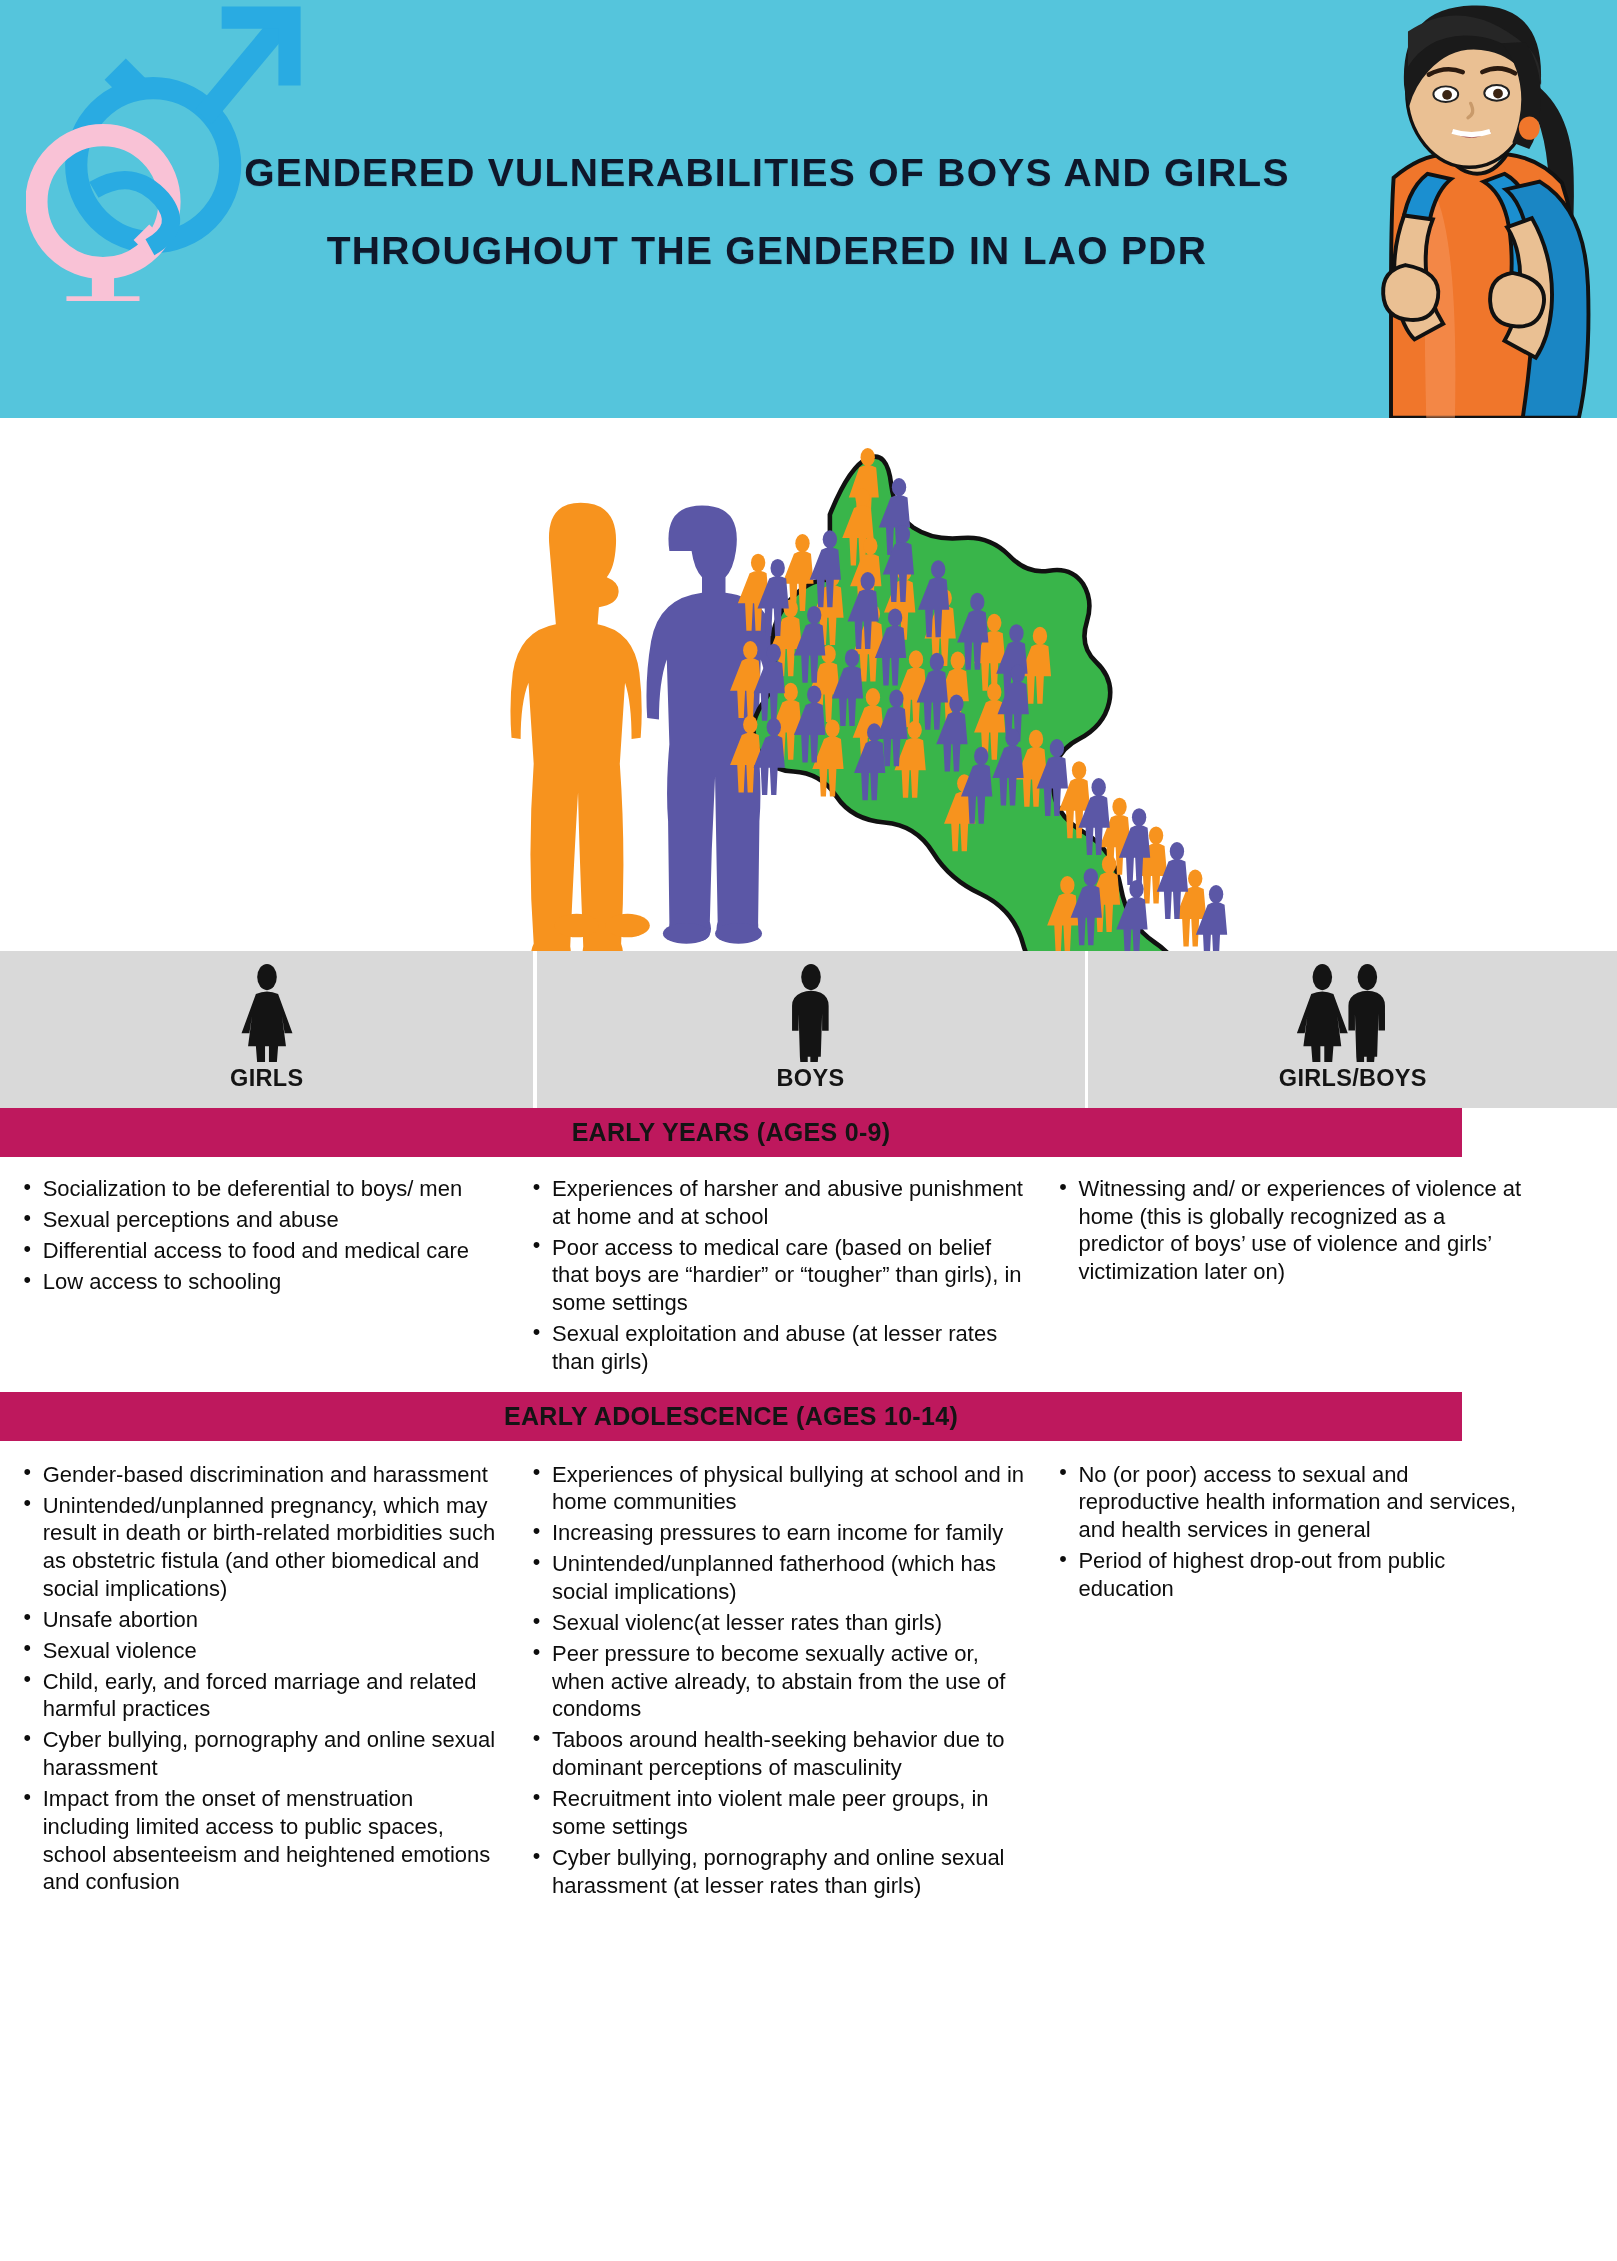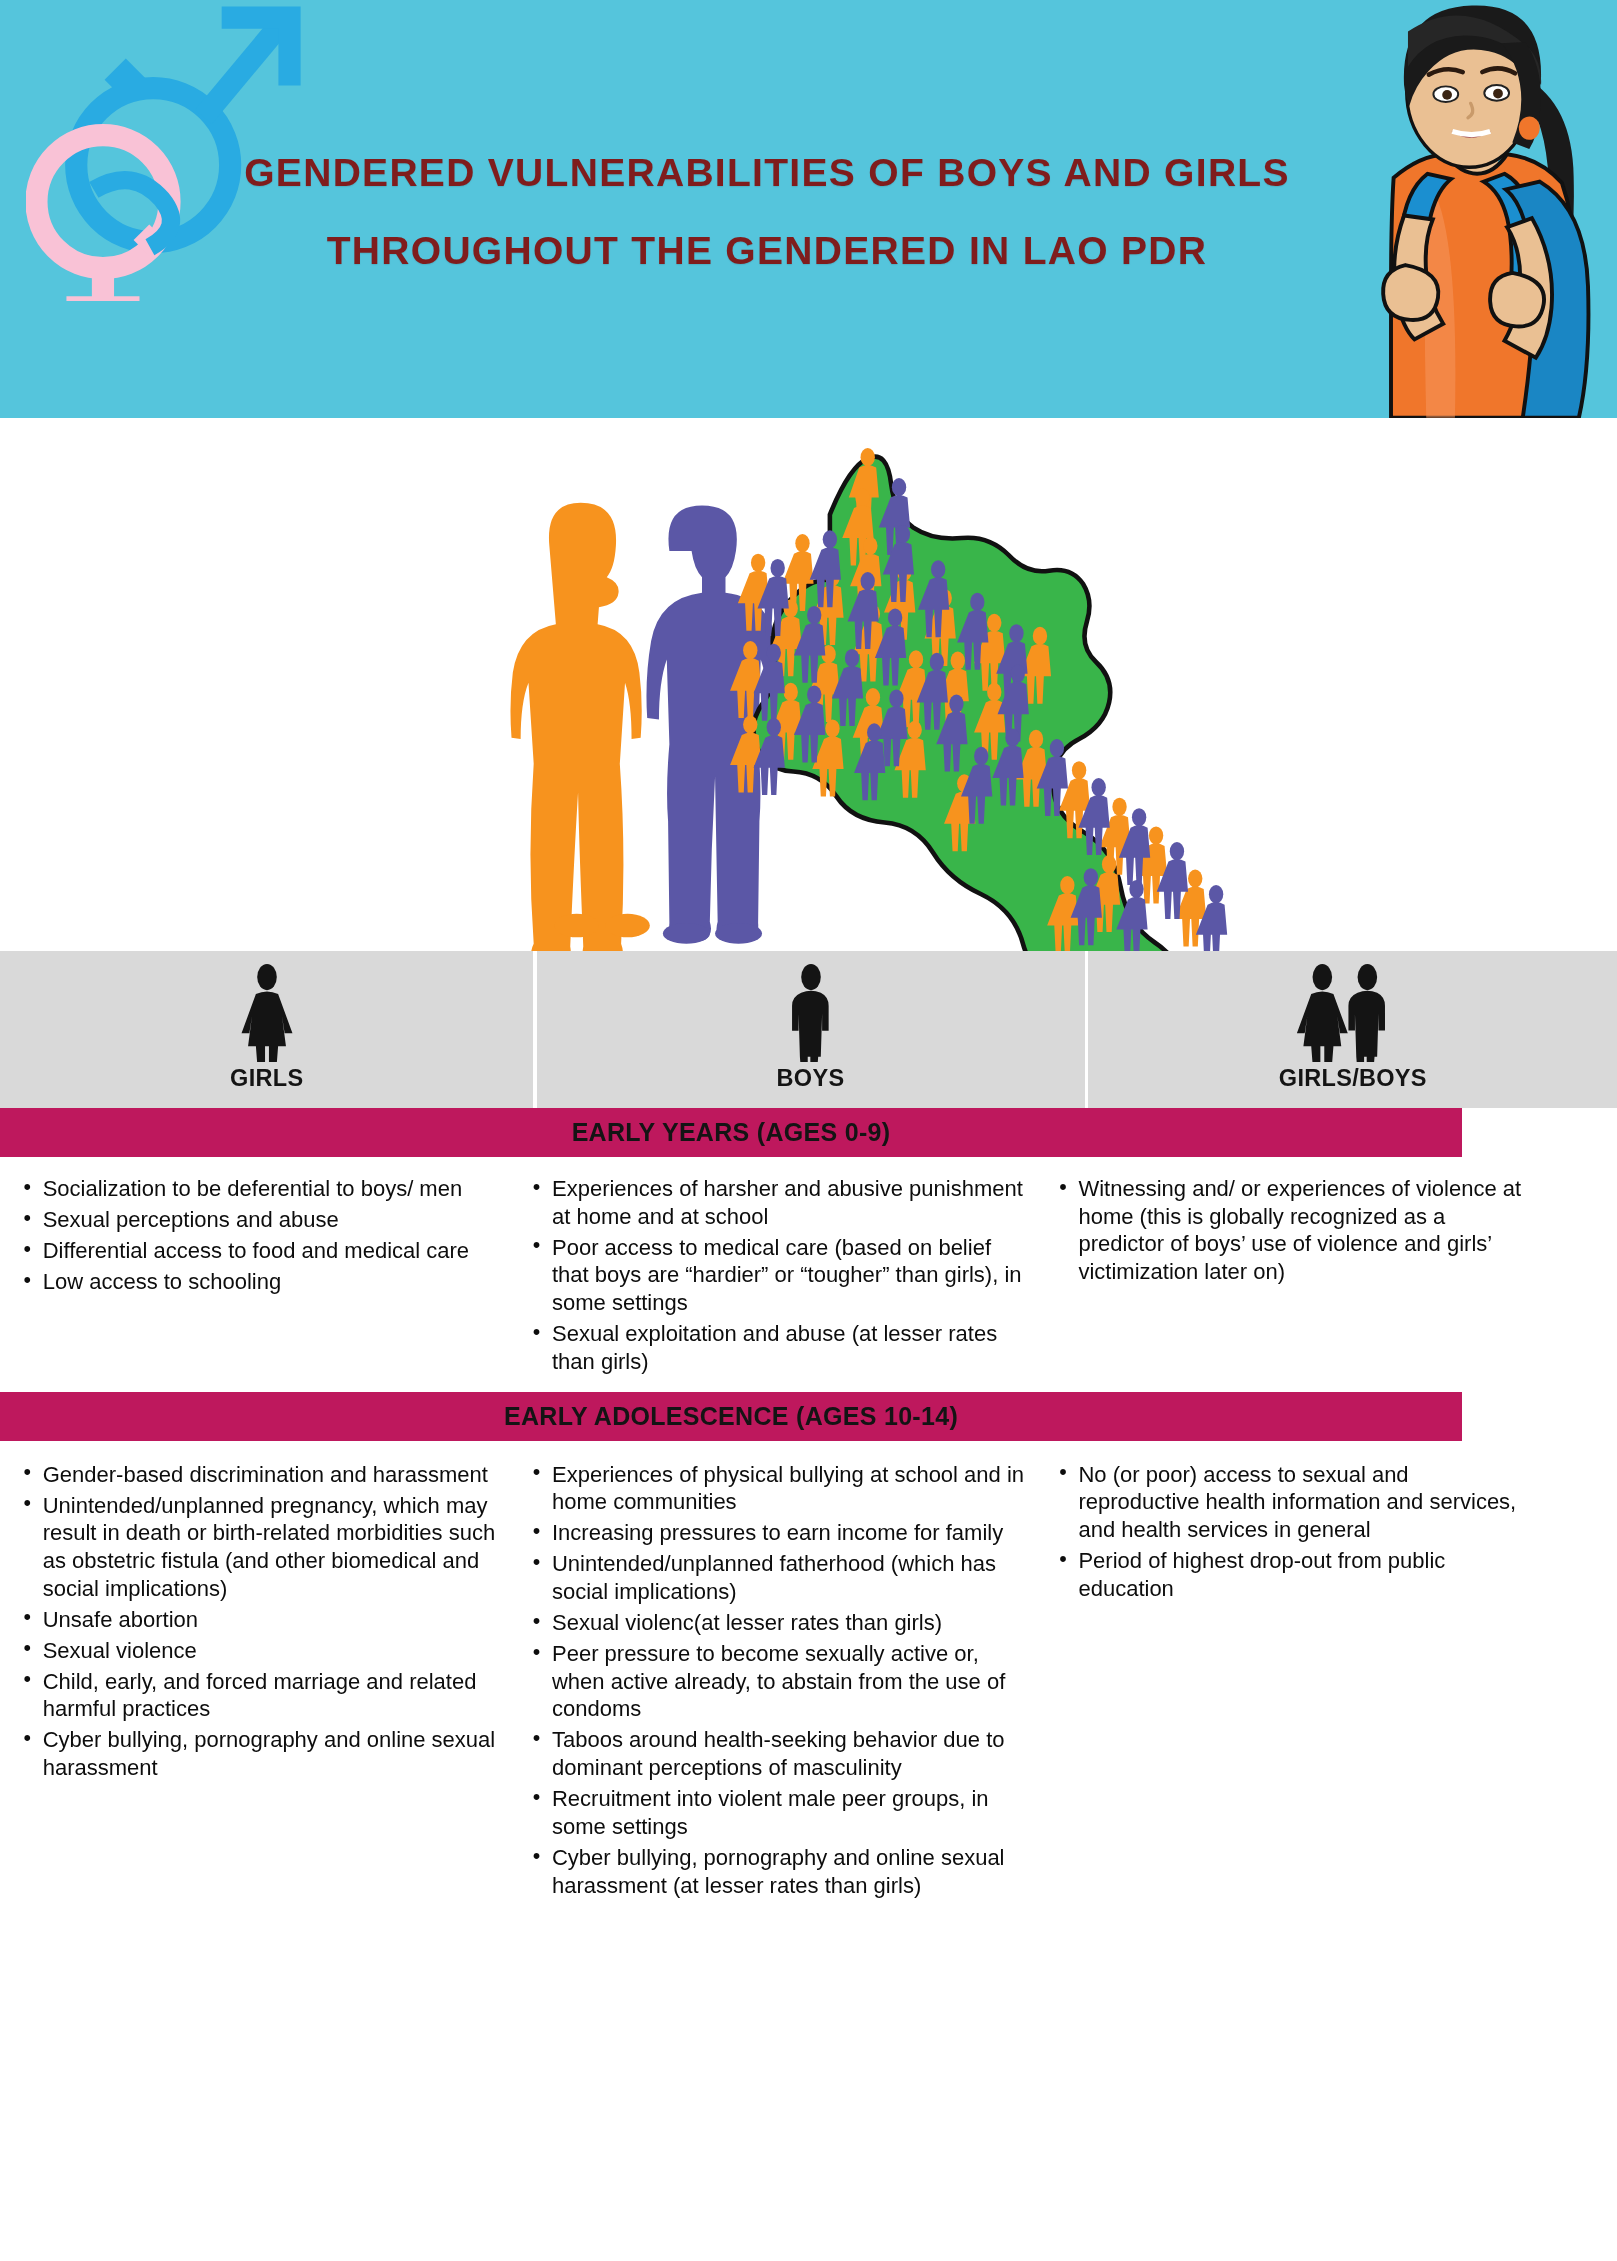--- a/index.html
+++ b/index.html
@@ -31,21 +31,21 @@
     top: -6.5px;
     width: 287px;
     height: 307px;
   }
   .header-title {
     position: absolute;
     left: 183px;
     top: 134px;
     width: 1168px;
     text-align: center;
-    color: #7f1d1d;
+    color: #0f172a;
     font-size: 39px;
     font-weight: 700;
     letter-spacing: 1.3px;
     line-height: 78px;
     text-shadow: 0 1.3px 1.3px rgba(0,0,0,0.10);
   }
   .header-title .line2 { display: block; }
   .girl-art {
     position: absolute;
     right: 0px;
@@ -547,20 +547,21 @@
 
   <div class="cols sec-early-adol">
     <div class="col c1">
       <ul>
         <li>Gender-based discrimination and harassment</li>
         <li>Unintended/unplanned pregnancy, which may result in death or birth-related morbidities such as obstetric fistula (and other biomedical and social implications)</li>
         <li>Unsafe abortion</li>
         <li>Sexual violence</li>
         <li>Child, early, and forced marriage and related harmful practices</li>
         <li>Cyber bullying, pornography and online sexual harassment</li>
+        <li>Impact from the onset of menstruation including limited access to public spaces, school absenteeism and heightened emotions and confusion</li>
       </ul>
     </div>
     <div class="col c2">
       <ul>
         <li>Experiences of physical bullying at school and in home communities</li>
         <li>Increasing pressures to earn income for family</li>
         <li>Unintended/unplanned fatherhood (which  has social implications)</li>
         <li>Sexual violenc(at lesser rates than girls)</li>
         <li>Peer pressure to become sexually active or, when active already, to abstain from the use of condoms</li>
         <li>Taboos around health-seeking behavior due to dominant perceptions of masculinity</li>

